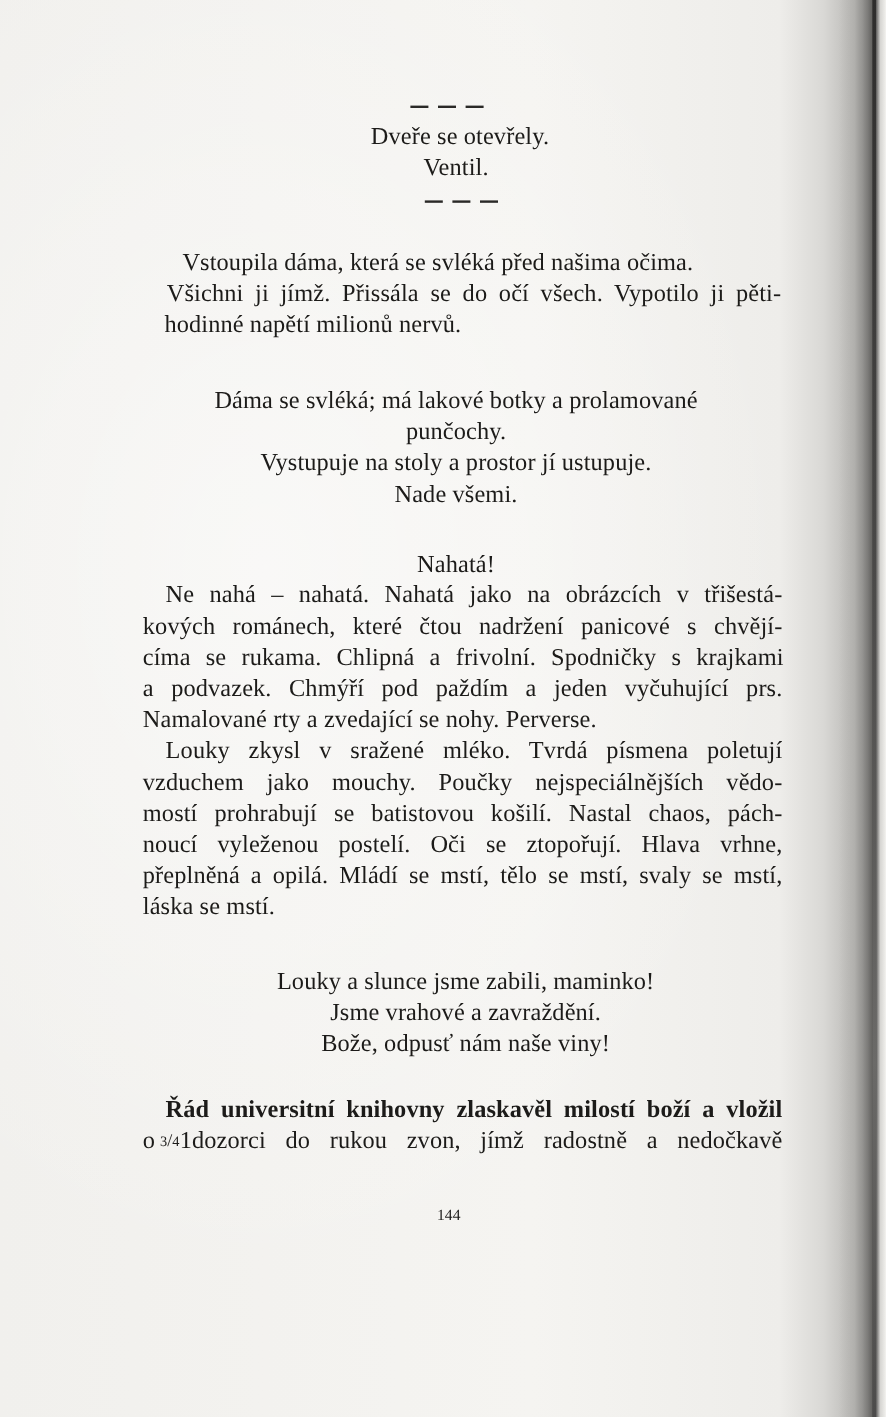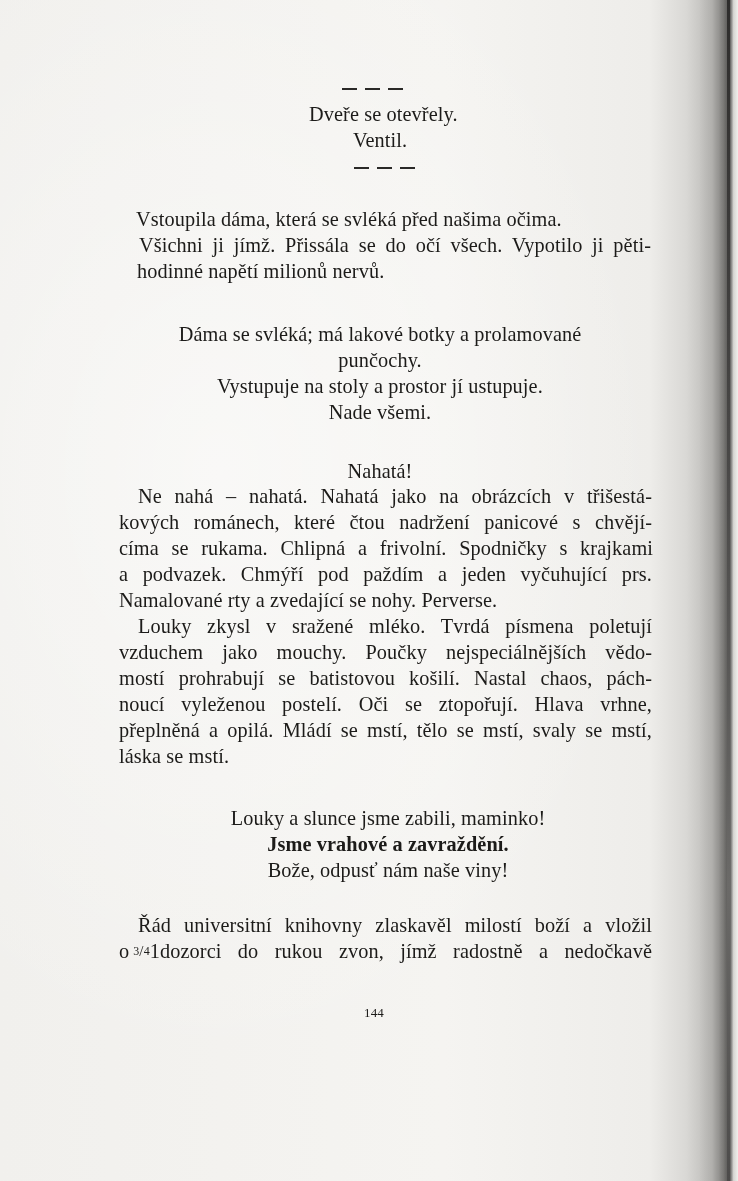--- a/index.html
+++ b/index.html
@@ -81,21 +81,21 @@
   </div>
   <div class="text" style="left:309px; top:102px;">Dveře se otevřely.</div>
   <div class="text" style="left:353px; top:128px;">Ventil.</div>
   <div class="dash-row" style="left:354px; top:167px;">
     <span></span>
     <span></span>
     <span></span>
   </div>
 
   <div>
-    <div class="text" style="left:136px; top:207px;">Vstoupila dáma, která se svléká před našima očima.</div>
+    <div class="text" style="left:152px; top:207px;">Vstoupila dáma, která se svléká před našima očima.</div>
     <div class="text justify" style="left:139px; top:233px; width:512px;">Všichni ji jímž. Přissála se do očí všech. Vypotilo ji pěti-</div>
     <div class="text" style="left:137px; top:259px;">hodinné napětí milionů nervů.</div>
   </div>
 
   <div>
     <div class="text center" style="left:100px; width:560px; top:322px;">Dáma se svléká; má lakové botky a prolamované</div>
     <div class="text center" style="left:100px; width:560px; top:348px;">punčochy.</div>
     <div class="text center" style="left:100px; width:560px; top:374px;">Vystupuje na stoly a prostor jí ustupuje.</div>
     <div class="text center" style="left:100px; width:560px; top:400px;">Nade všemi.</div>
     <div class="text center" style="left:100px; width:560px; top:426px;margin-top:33px;">Nahatá!</div>
@@ -113,26 +113,26 @@
     <div class="text justify" style="left:138px; top:614px; width:514px;">Louky zkysl v sražené mléko. Tvrdá písmena poletují</div>
     <div class="text justify" style="left:119px; top:640px; width:533px;">vzduchem jako mouchy. Poučky nejspeciálnějších vědo-</div>
     <div class="text justify" style="left:119px; top:666px; width:533px;">mostí prohrabují se batistovou košilí. Nastal chaos, pách-</div>
     <div class="text justify" style="left:119px; top:692px; width:533px;">noucí vyleženou postelí. Oči se ztopořují. Hlava vrhne,</div>
     <div class="text justify" style="left:119px; top:718px; width:533px;">přeplněná a opilá. Mládí se mstí, tělo se mstí, svaly se mstí,</div>
     <div class="text" style="left:119px; top:744px;">láska se mstí.</div>
   </div>
 
   <div>
     <div class="text center" style="left:108px; width:560px; top:806px;">Louky a slunce jsme zabili, maminko!</div>
-    <div class="text center" style="left:108px; width:560px; top:832px;font-weight:bold;">Jsme vrahové a zavraždění.</div>
+    <div class="text center" style="left:108px; width:560px; top:832px;">Jsme vrahové a zavraždění.</div>
     <div class="text center" style="left:108px; width:560px; top:858px;">Bože, odpusť nám naše viny!</div>
   </div>
 
   <div>
-    <div class="text justify" style="left:138px; top:913px; width:514px;">Řád universitní knihovny zlaskavěl milostí boží a vložil</div>
+    <div class="text justify" style="left:138px; top:913px; width:514px;font-weight:bold;">Řád universitní knihovny zlaskavěl milostí boží a vložil</div>
     <div class="text" style="left:119px; top:939px; width:533px; display:flex; white-space:nowrap;">
       <span>o </span>
       <span class="sup" style="margin-left:4px;">3</span>
       <span style="font-size:15px;">/</span>
       <span class="sub">4</span>
       <span>1</span>
       <span style="flex:1; display:block; text-align:justify; text-align-last:justify; white-space:normal;"> dozorci do rukou zvon, jímž radostně a nedočkavě</span>
     </div>
   </div>
 

